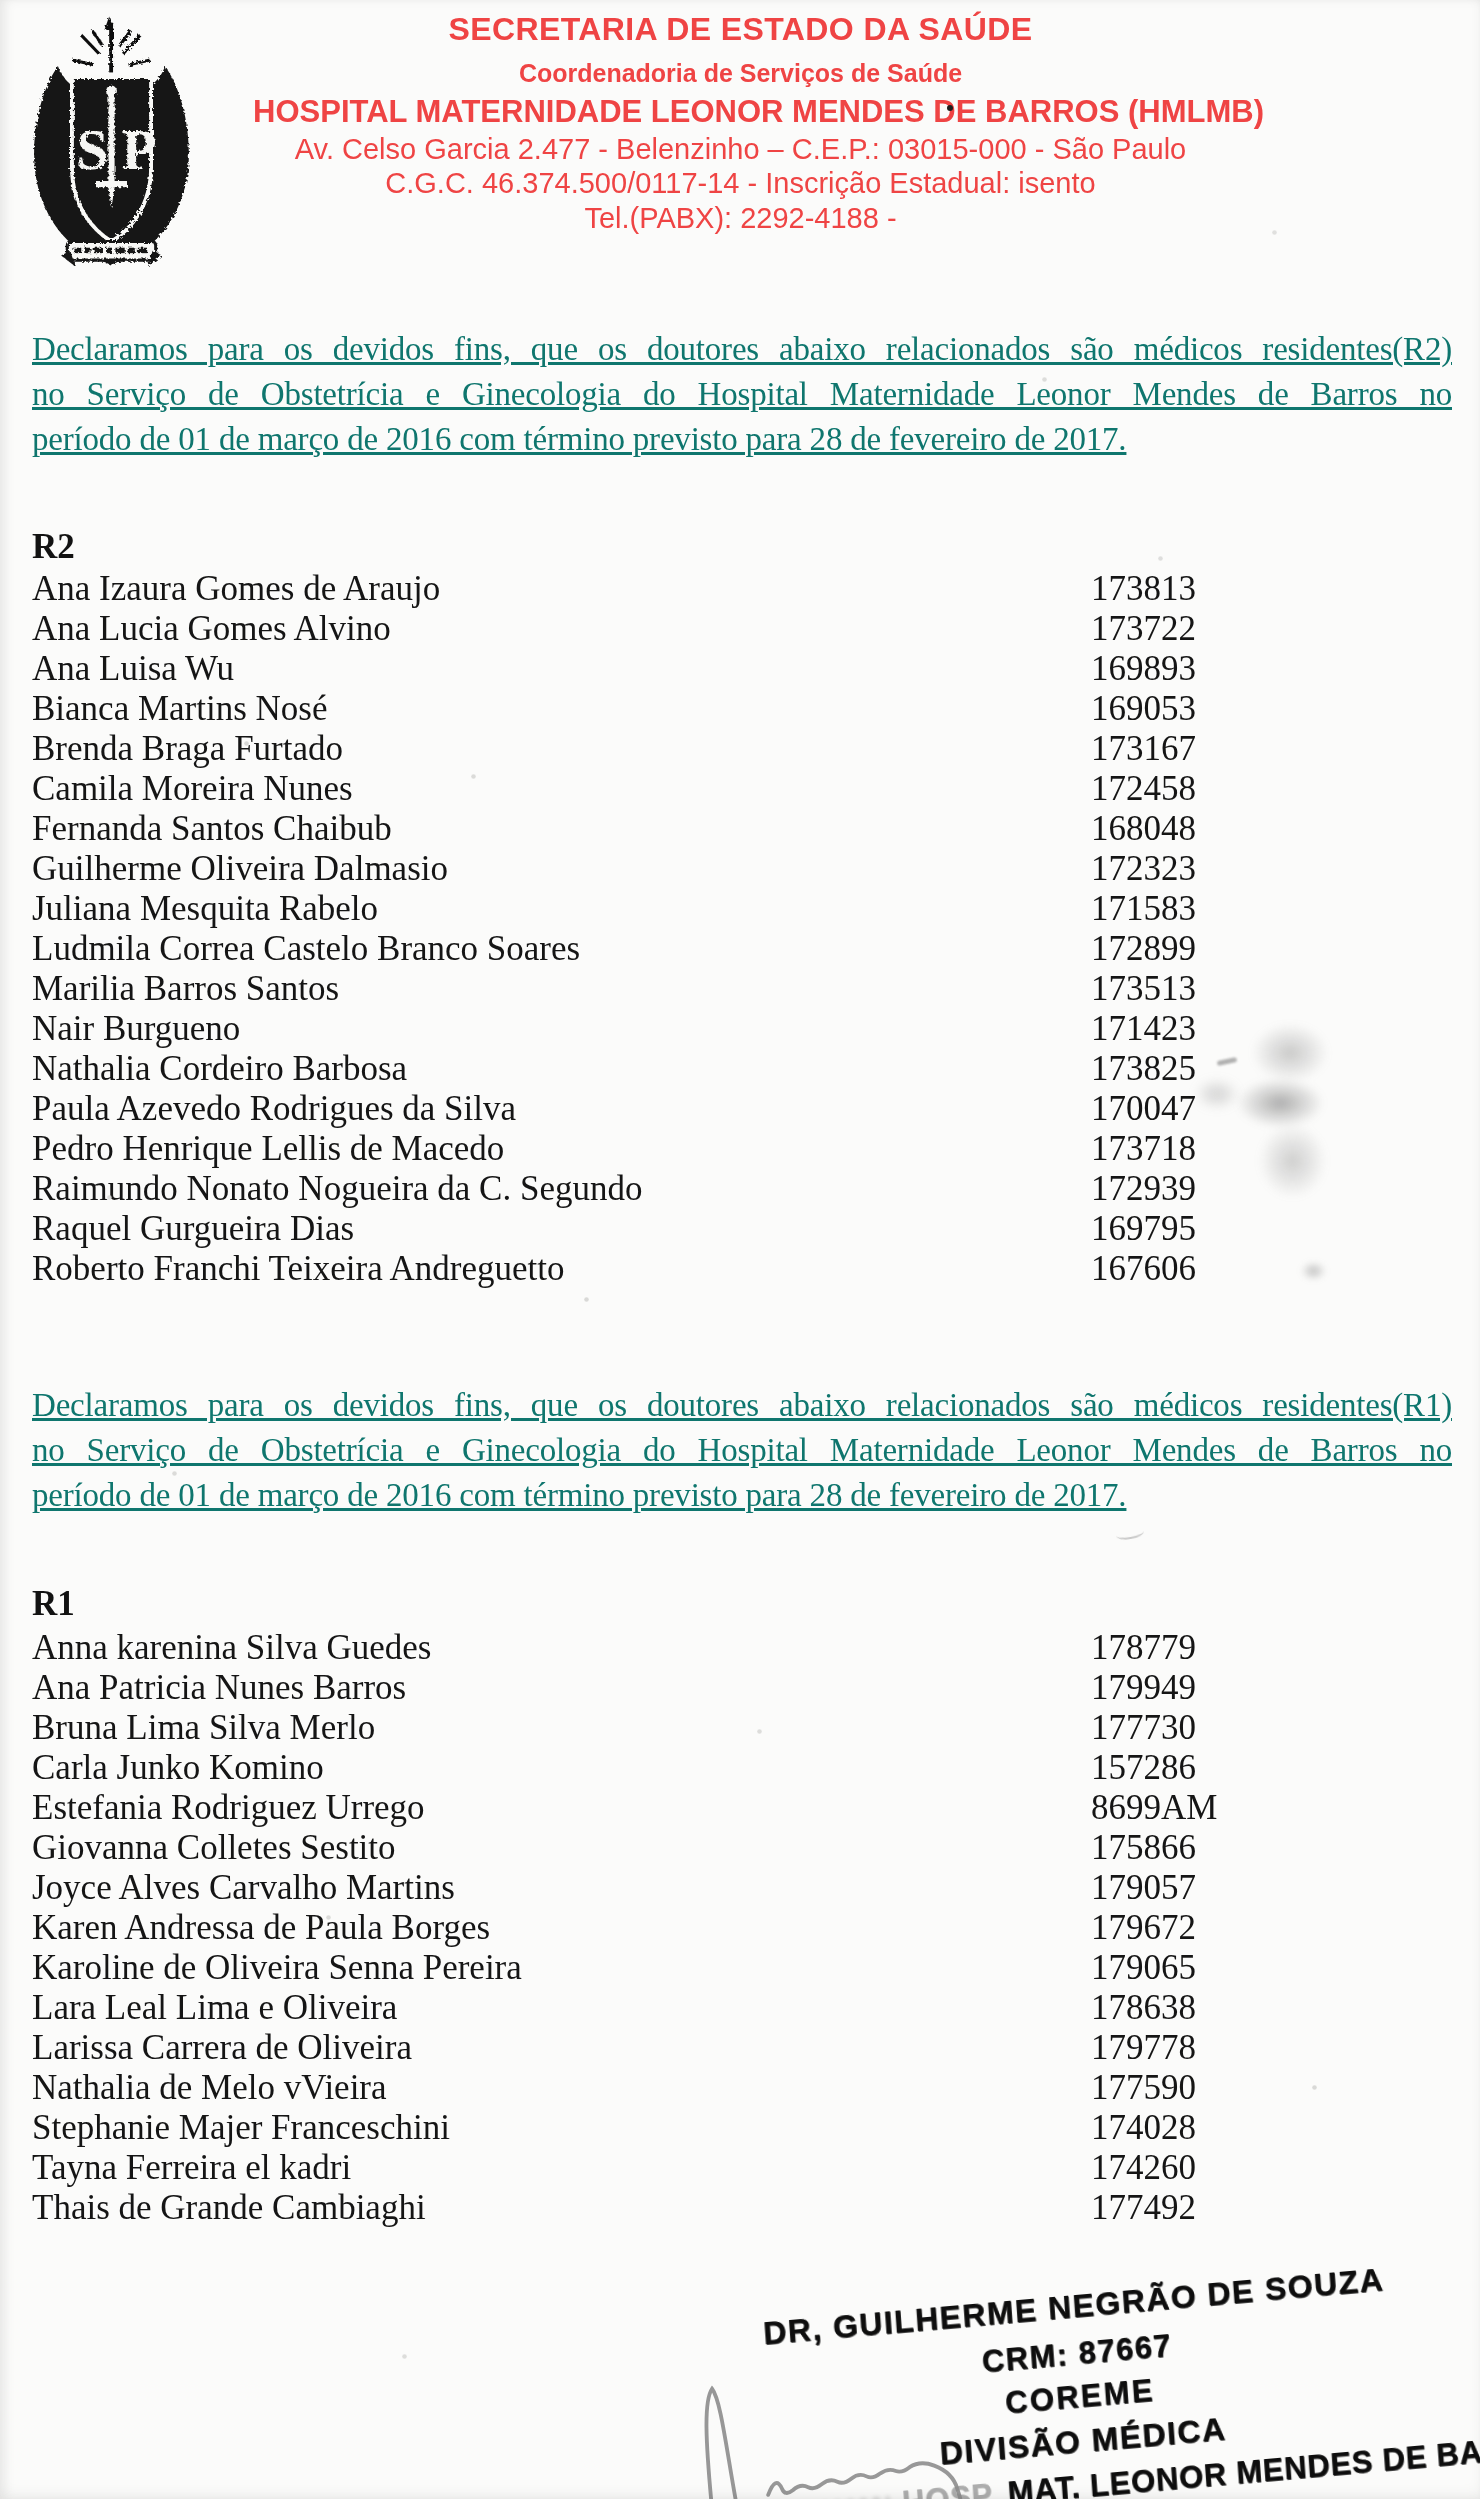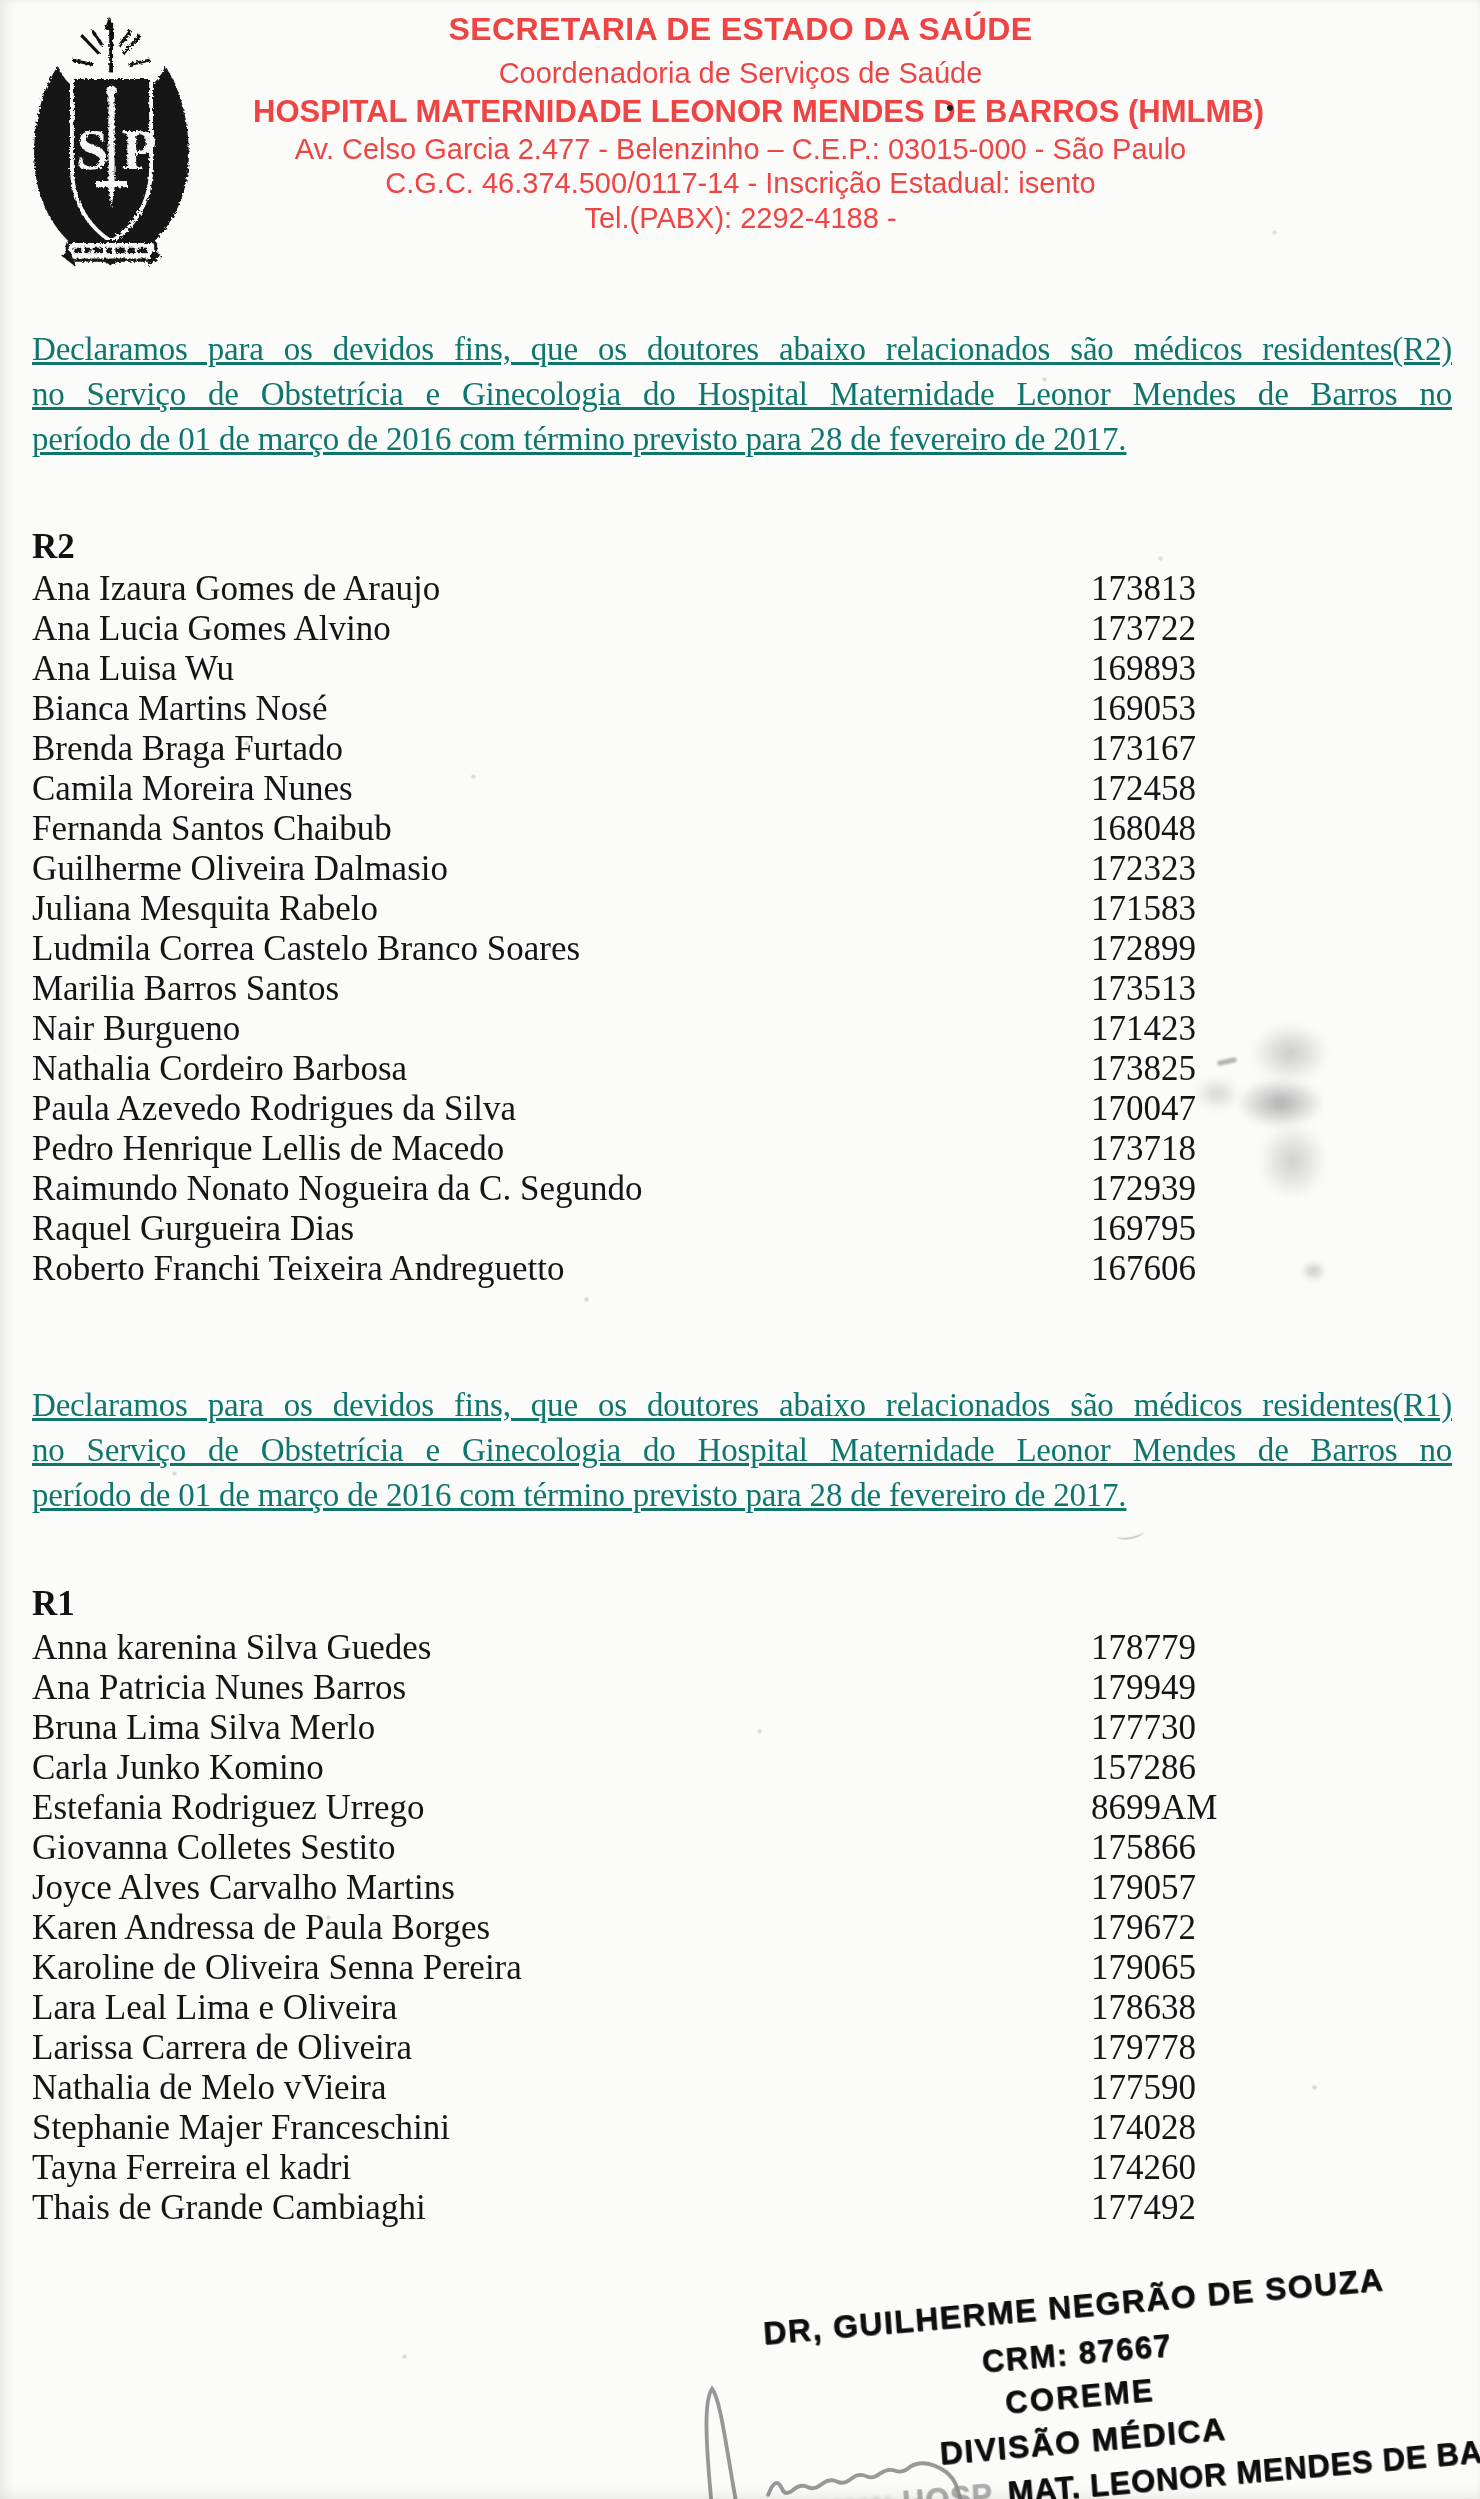--- a/index.html
+++ b/index.html
@@ -6,21 +6,21 @@
   body{width:1481px;height:2500px;position:relative;overflow:hidden;
        font-family:"Liberation Serif","DejaVu Serif",serif;}
   .page{position:absolute;inset:0;background:#fbfbfa;color:#161616;}
   .page::after{content:"";position:absolute;inset:0;pointer-events:none;
        box-shadow:inset 6.2px 0 10.8px rgba(0,0,0,.05), inset 0 -6.2px 12.3px rgba(0,0,0,.05),
                   inset -1.5px 0 4.6px rgba(0,0,0,.02);}
   
   .letterhead{position:absolute;left:0;top:11.6px;width:100%;text-align:center;
        font-family:"Liberation Sans","DejaVu Sans",sans-serif;color:#ef4444;}
   .lh1{font-size:32px;font-weight:bold;line-height:35px;letter-spacing:0.4px;}
-  .lh2{font-size:29px;line-height:32px;margin-top:10.8px;}
+  .lh2{font-size:25px;line-height:32px;margin-top:10.8px;font-weight:bold;}
   .lh3{font-size:31px;font-weight:bold;line-height:35px;margin-top:4.6px;padding-left:36px;}
   .lh4{font-size:29px;line-height:32px;margin-top:3.9px;}
   .lh5{font-size:29px;line-height:32px;margin-top:2px;}
   .lh6{font-size:29px;line-height:32px;margin-top:3.1px;}
   .logo{position:absolute;left:21.6px;top:15.4px;width:179px;height:256px;}
   
   .para{position:absolute;left:32px;width:1420px;font-size:33px;line-height:45px;
         letter-spacing:-0.2px;color:#0f766e;text-decoration:underline;}
   .para-r2{top:327px;} .para-r1{top:1383px;}
   .jl{display:block;text-align:justify;text-align-last:justify;white-space:normal;overflow:hidden;height:45px;}

